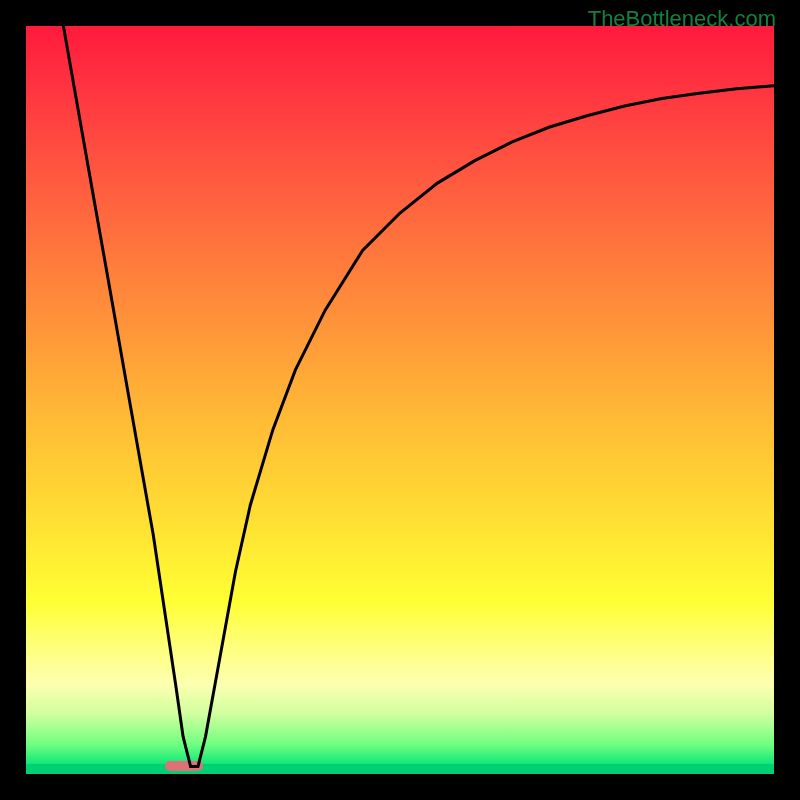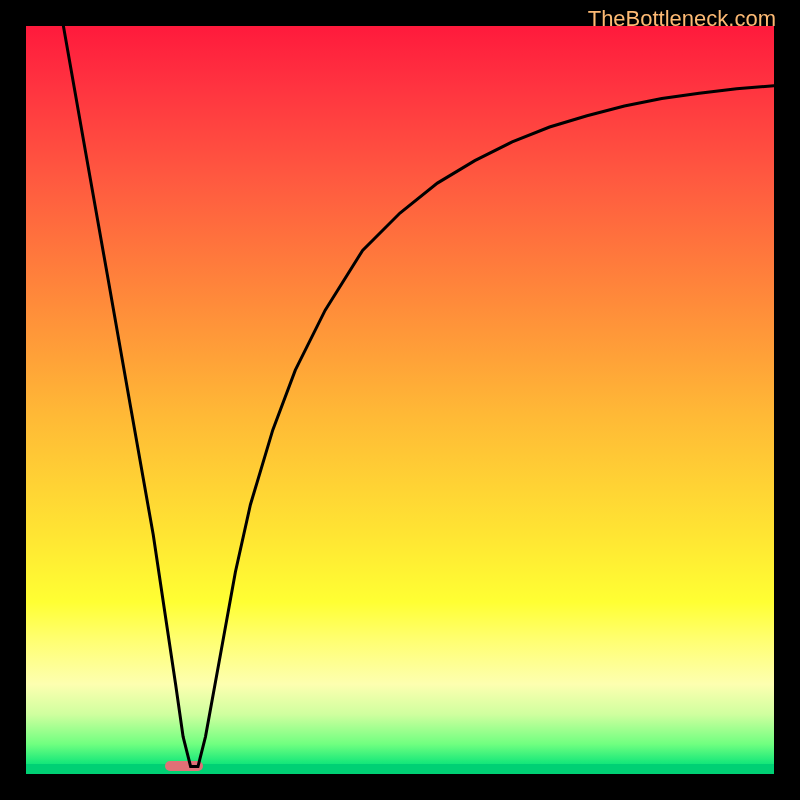--- a/index.html
+++ b/index.html
@@ -8,21 +8,21 @@
     width: 800px;
     height: 800px;
     background: #000;
     position: relative;
     font-family: Arial, sans-serif;
   }
   .watermark {
     position: absolute;
     top: 6px;
     right: 24px;
-    color: #fdba74;
+    color: #15803d;
     font-size: 22px;
     font-weight: 500;
     z-index: 10;
   }
   .plot-area {
     position: absolute;
     left: 26px;
     top: 26px;
     width: 748px;
     height: 748px;

